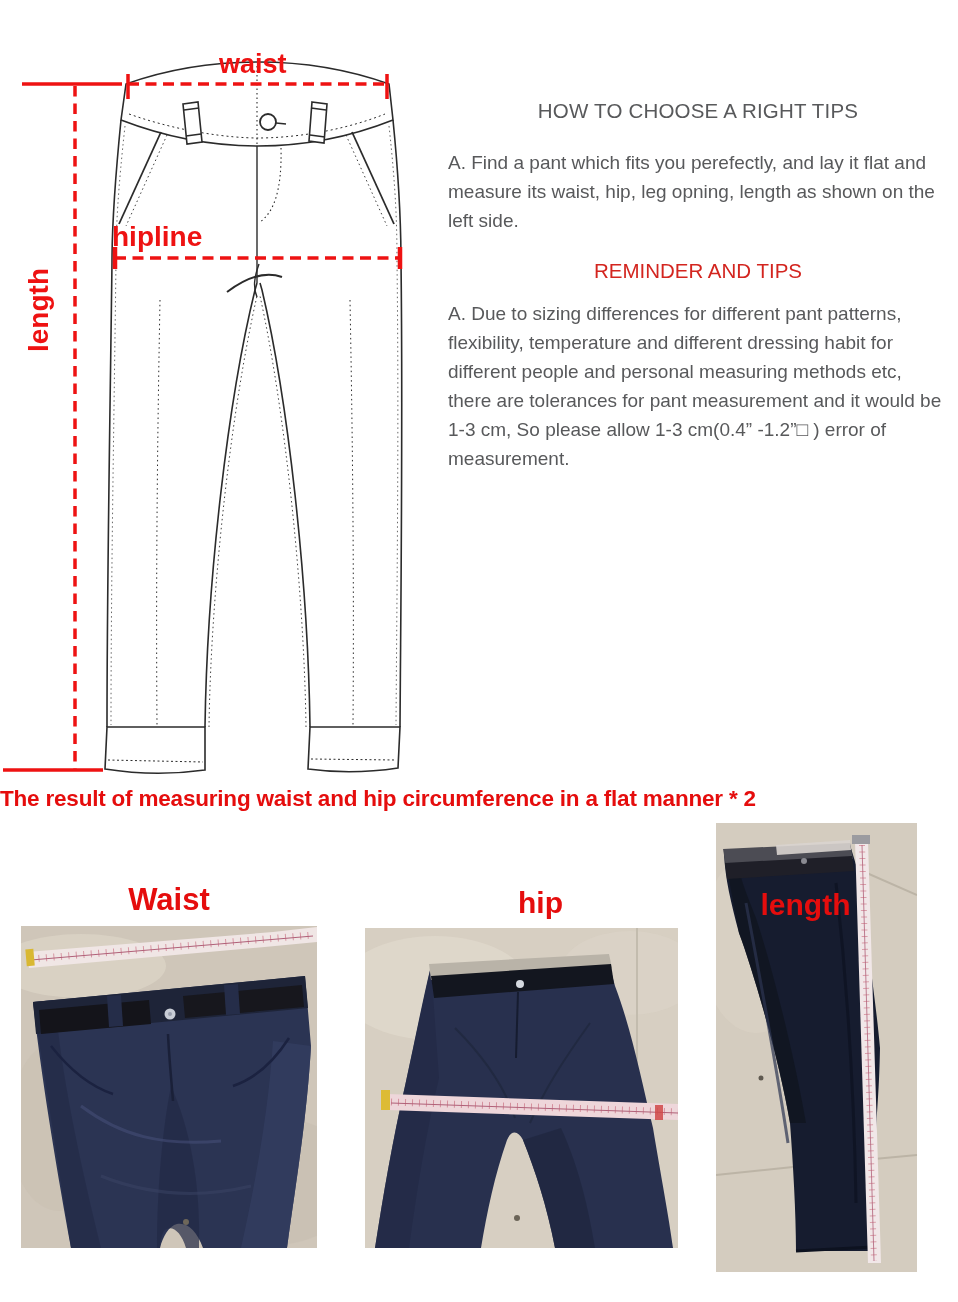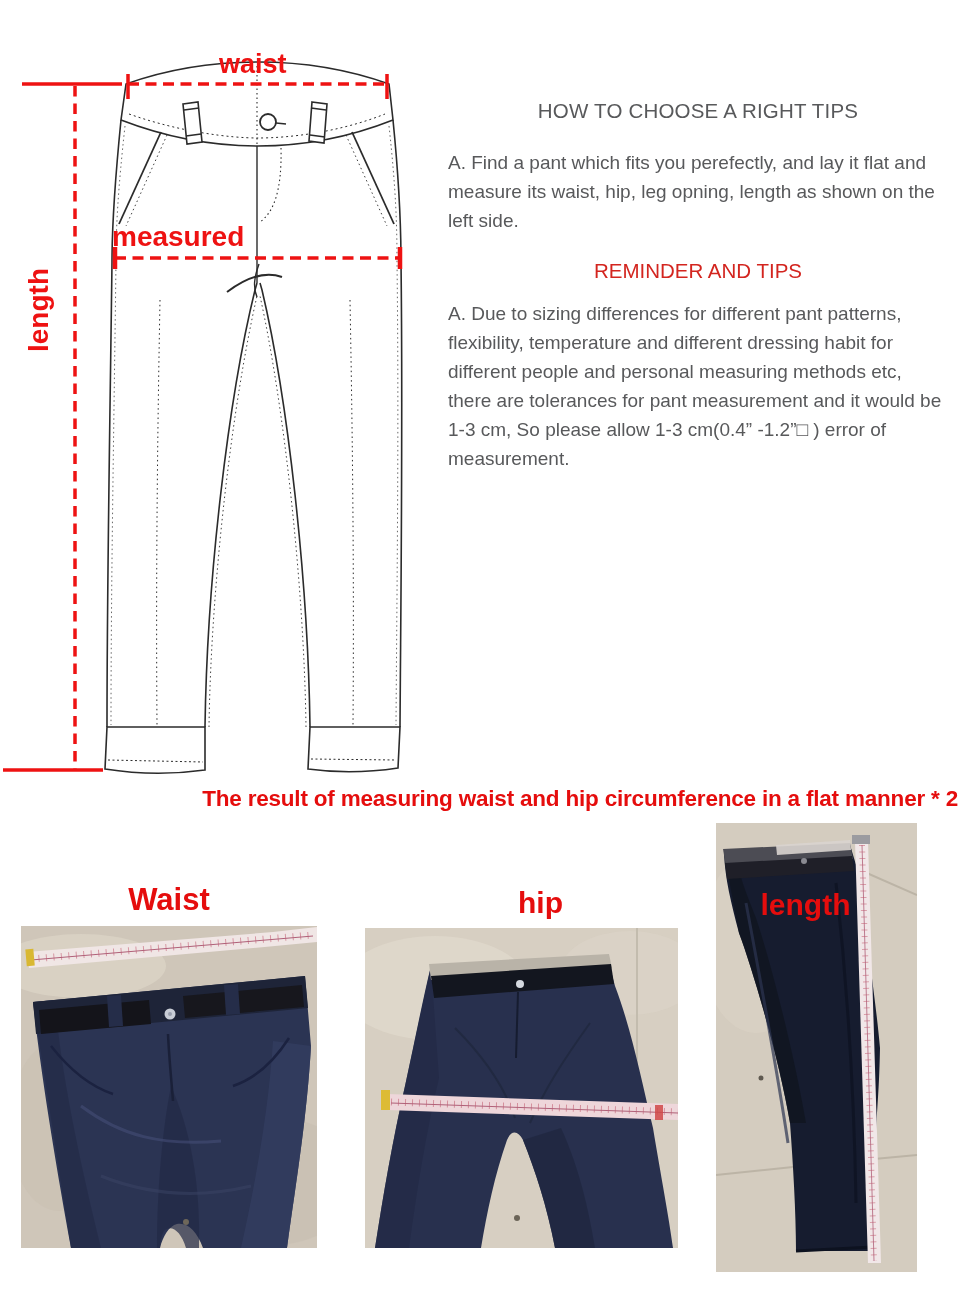--- a/index.html
+++ b/index.html
@@ -14,22 +14,22 @@
   #hipline-lbl { left:112px; top:222px; font-size:28px; }
   #length-lbl  { left:24px;  top:352px; font-size:28px; transform:rotate(-90deg); transform-origin:0 0; white-space:nowrap; }
 
   
   .howto { position:absolute; left:448px; top:96px; width:500px; color:#58595b; font-size:19px; line-height:29px; }
   .howto-title { text-align:center; font-size:20.5px; margin-bottom:23px; letter-spacing:.2px; }
   .howto p { margin-bottom:16px; }
   .reminder-title { text-align:center; color:#d3251f; font-size:20.5px; margin:21px 0 14px; }
 
   
-  .caption { position:absolute; left:0; top:786px; width:958px; text-align:right;
-             color:#e50d0d; font-size:22.5px; font-weight:bold; letter-spacing:-0.2px;padding-left:34px; }
+  .caption { position:absolute; left:0; top:786px; width:958px; text-align:left;
+             color:#e50d0d; font-size:22.5px; font-weight:bold; letter-spacing:-0.2px; }
 
   
   .photo { position:absolute; }
   .photo svg { display:block; }
   #photo-waist  { left:21px;  top:926px; }
   #photo-hip    { left:365px; top:928px; }
   #photo-length { left:716px; top:823px; }
   .photo-label { position:absolute; color:#e50d0d; font-weight:bold; text-align:center; line-height:1.05; }
   #waist-photo-lbl  { left:21px;  top:884px; width:296px; font-size:31px; }
   #hip-photo-lbl    { left:384px; top:887px; width:313px; font-size:30px; }
@@ -89,21 +89,21 @@
       <path d="M22,44 L122,44" stroke-width="3.5"></path>
       <path d="M128,44 L387,44" stroke-width="3.5" stroke-dasharray="11 6.5"></path>
       <path d="M128,34 L128,59 M387,34 L387,59" stroke-width="3.5"></path>
       <path d="M75,46 L75,729" stroke-width="3.5" stroke-dasharray="10.5 7"></path>
       <path d="M3,730 L103,730" stroke-width="3.5"></path>
       <path d="M115,218 L400,218" stroke-width="3.5" stroke-dasharray="11 6.5"></path>
       <path d="M115,207 L115,229 M400,207 L400,229" stroke-width="4.5"></path>
     </g>
   </svg>
   <div class="diagram-label" id="waist-lbl">waist</div>
-  <div class="diagram-label" id="hipline-lbl">measured</div>
+  <div class="diagram-label" id="hipline-lbl">hipline</div>
   <div class="diagram-label" id="length-lbl">length</div>
 
   <div class="howto">
     <div class="howto-title">HOW TO CHOOSE A RIGHT TIPS</div>
     <p>A. Find a pant which fits you perefectly, and lay it flat and measure its waist, hip, leg opning, length as shown on the left side.</p>
     <div class="reminder-title">REMINDER AND TIPS</div>
     <p>A. Due to sizing differences for different pant patterns, flexibility, temperature and different dressing habit for different people and personal measuring methods etc, there are tolerances for pant measurement and it would be 1-3 cm, So please allow 1-3 cm(0.4” -1.2”□ ) error of measurement.</p>
   </div>
 
   <div class="caption">The result of measuring waist and hip circumference in a flat manner * 2</div>

